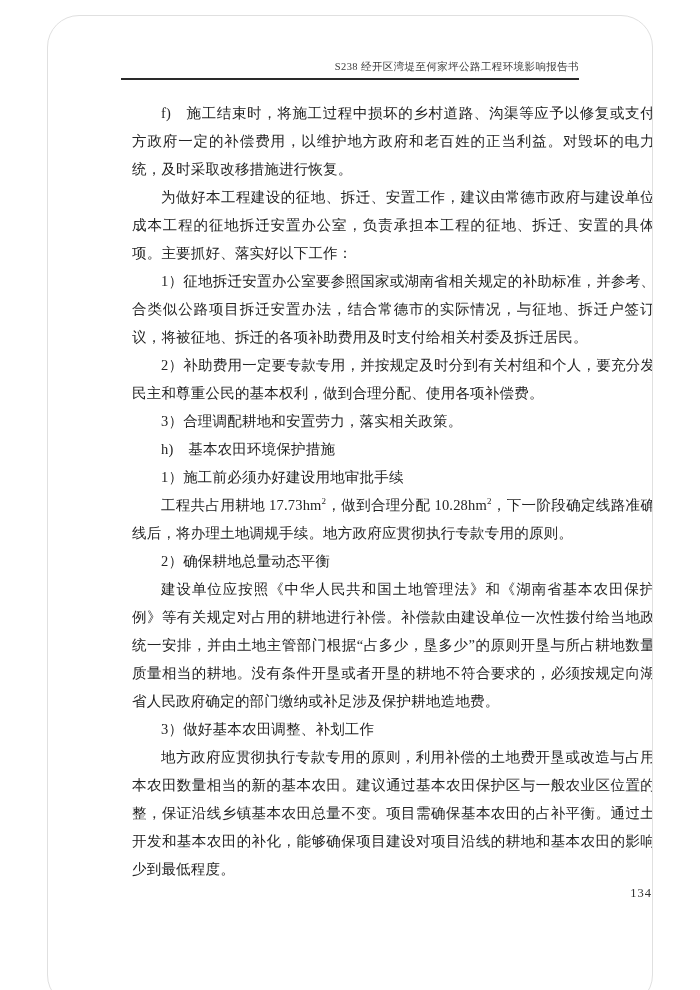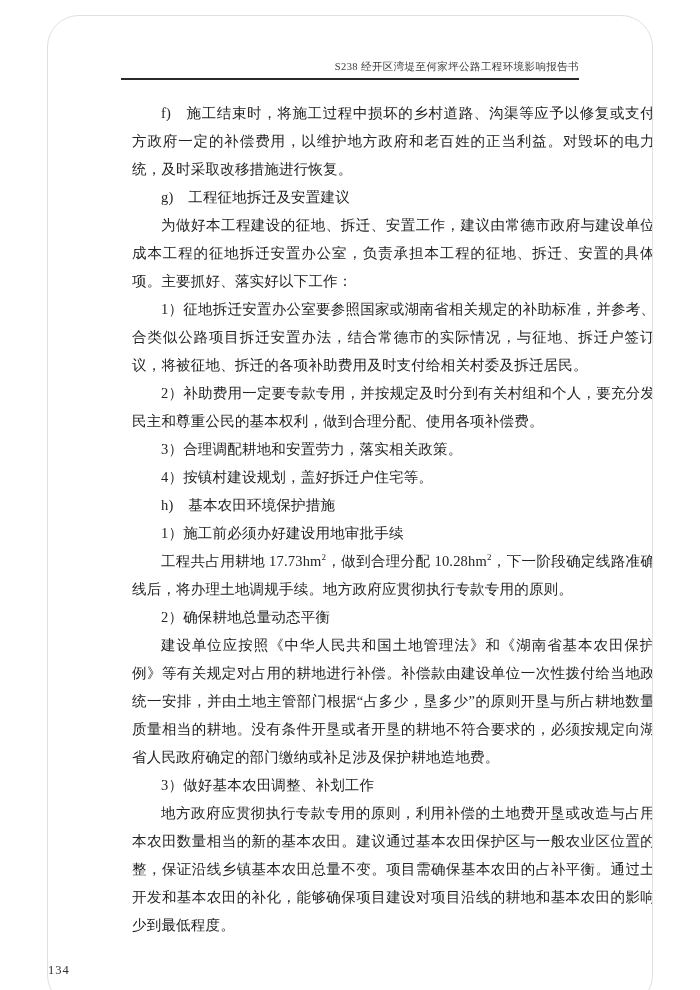--- a/index.html
+++ b/index.html
@@ -53,49 +53,47 @@
     padding: 0;
     text-indent: 2em;
   }
   .doc-body sup {
     font-size: 9px;
     line-height: 0;
     vertical-align: super;
   }
   .footer {
     position: absolute;
-    top: 944px;
+    top: 867px;
     left: 0;
     width: 100%;
-    text-align: left;
+    text-align: right;
     font-family: Liberation Serif, serif;
   }
   .page-number {
     font-size: 12.5px;
     color: #2e2e2e;
     letter-spacing: 1px;
   }
 </style>
 </head>
 <body>
 
 <div class="page">
   <div class="header">
     <div class="header-title">S238 经开区湾堤至何家坪公路工程环境影响报告书</div>
     <div class="header-rule"></div>
   </div>
 
   <div class="doc-body">
       <p>f)　施工结束时，将施工过程中损坏的乡村道路、沟渠等应予以修复或支付地方政府一定的补偿费用，以维护地方政府和老百姓的正当利益。对毁坏的电力系统，及时采取改移措施进行恢复。</p>
-      <p>g)　工程征地拆迁及安置建议</p>
       <p>为做好本工程建设的征地、拆迁、安置工作，建议由常德市政府与建设单位组成本工程的征地拆迁安置办公室，负责承担本工程的征地、拆迁、安置的具体事项。主要抓好、落实好以下工作：</p>
       <p>1）征地拆迁安置办公室要参照国家或湖南省相关规定的补助标准，并参考、结合类似公路项目拆迁安置办法，结合常德市的实际情况，与征地、拆迁户签订协议，将被征地、拆迁的各项补助费用及时支付给相关村委及拆迁居民。</p>
       <p>2）补助费用一定要专款专用，并按规定及时分到有关村组和个人，要充分发扬民主和尊重公民的基本权利，做到合理分配、使用各项补偿费。</p>
       <p>3）合理调配耕地和安置劳力，落实相关政策。</p>
-      <p>4）按镇村建设规划，盖好拆迁户住宅等。</p>
       <p>h)　基本农田环境保护措施</p>
       <p>1）施工前必须办好建设用地审批手续</p>
       <p><span>工程共占用耕地 17.73hm</span><sup>2</sup><span>，做到合理分配 10.28hm</span><sup>2</sup><span>，下一阶段确定线路准确走线后，将办理土地调规手续。地方政府应贯彻执行专款专用的原则。</span></p>
       <p>2）确保耕地总量动态平衡</p>
       <p>建设单位应按照《中华人民共和国土地管理法》和《湖南省基本农田保护条例》等有关规定对占用的耕地进行补偿。补偿款由建设单位一次性拨付给当地政府统一安排，并由土地主管部门根据“占多少，垦多少”的原则开垦与所占耕地数量和质量相当的耕地。没有条件开垦或者开垦的耕地不符合要求的，必须按规定向湖南省人民政府确定的部门缴纳或补足涉及保护耕地造地费。</p>
       <p>3）做好基本农田调整、补划工作</p>
       <p>地方政府应贯彻执行专款专用的原则，利用补偿的土地费开垦或改造与占用基本农田数量相当的新的基本农田。建议通过基本农田保护区与一般农业区位置的调整，保证沿线乡镇基本农田总量不变。项目需确保基本农田的占补平衡。通过土地开发和基本农田的补化，能够确保项目建设对项目沿线的耕地和基本农田的影响减少到最低程度。</p>
     </div>
 
   <div class="footer">

